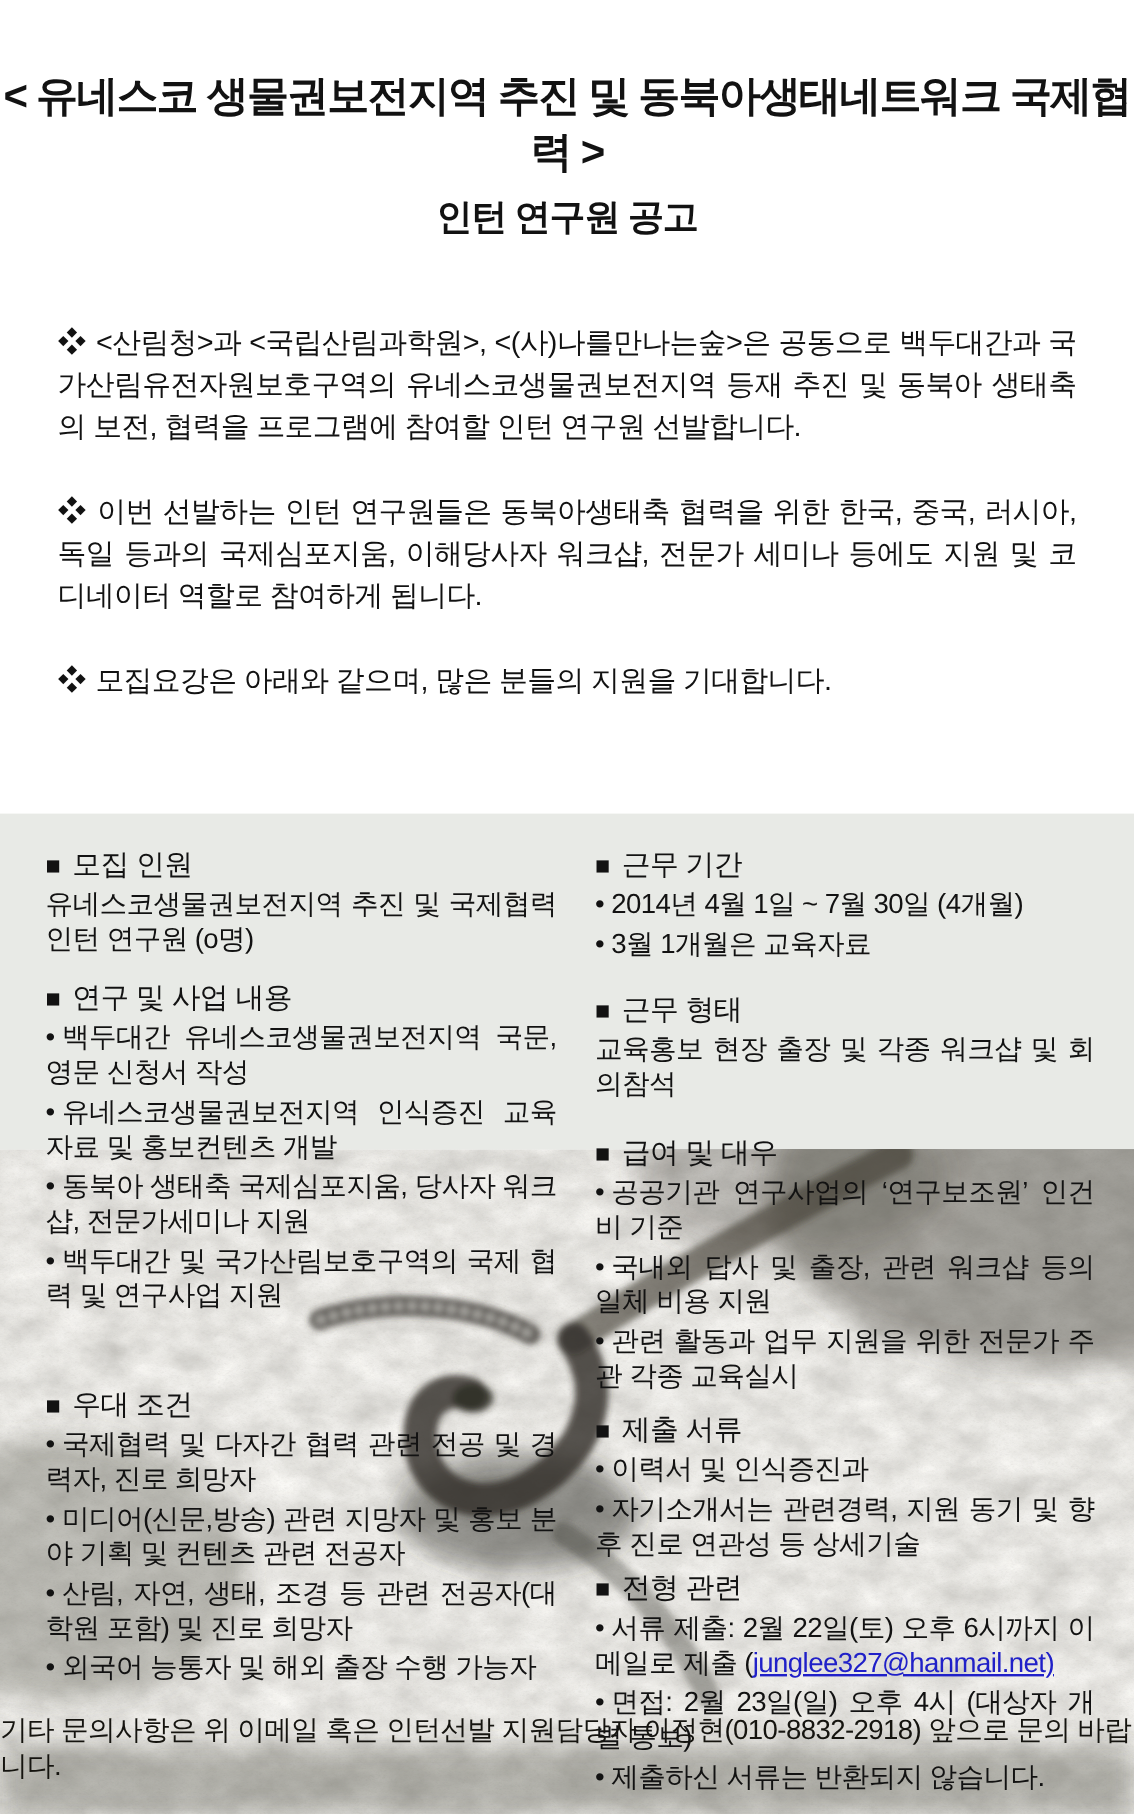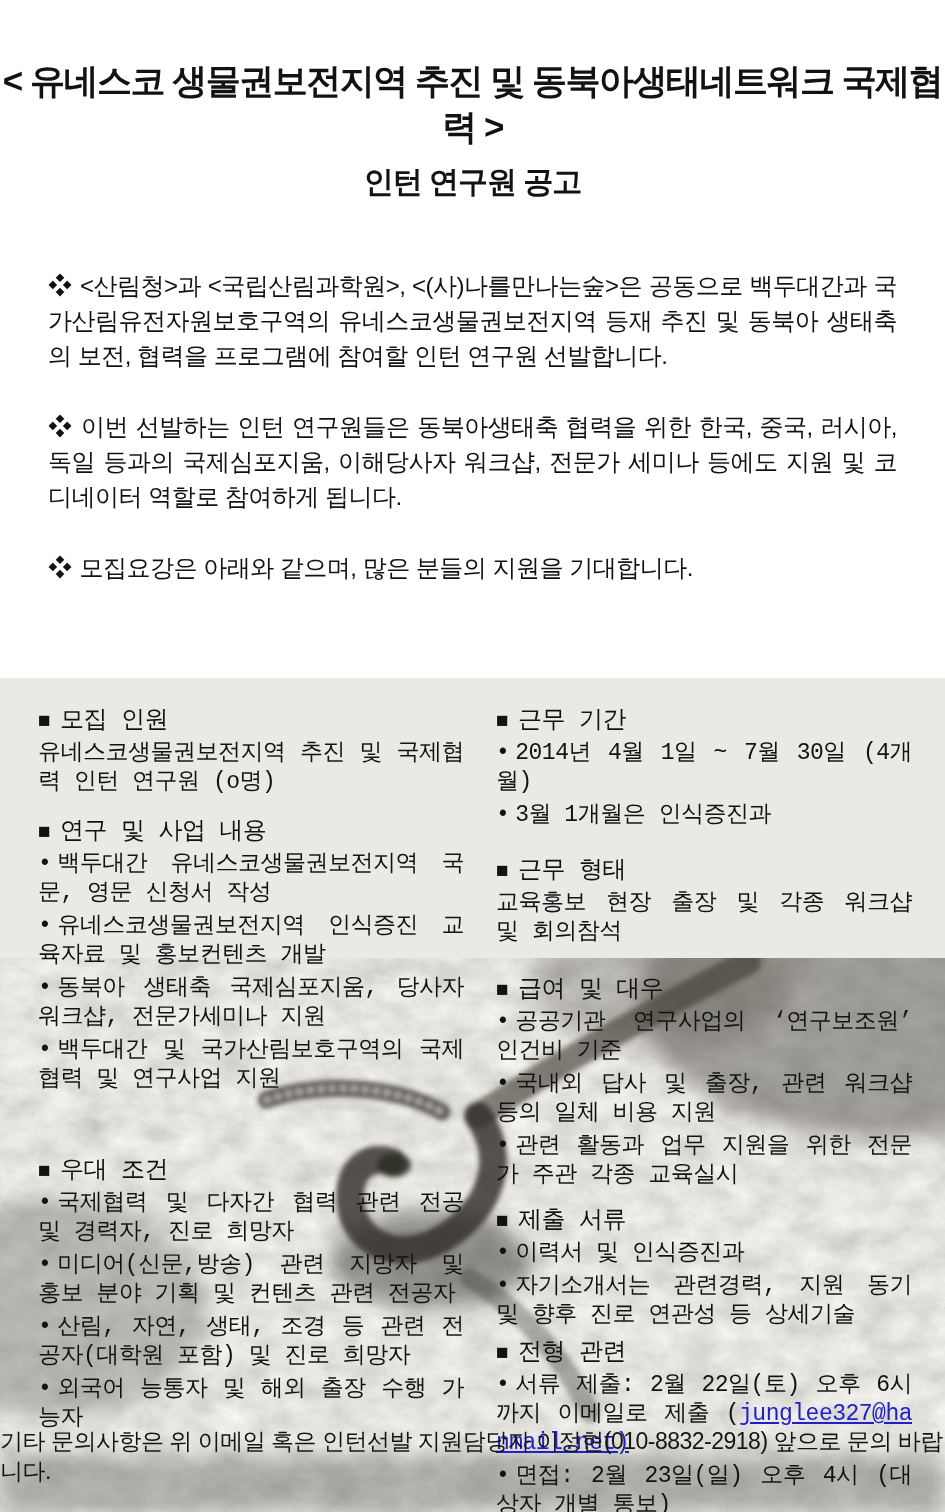--- a/index.html
+++ b/index.html
@@ -29,21 +29,21 @@
   
   .lower{position:absolute;top:678px;left:0;width:945px;height:834px;}
   .panel-gray{position:absolute;top:0;left:0;width:100%;height:280px;background:#e8eae6;}
   .photo{position:absolute;top:280px;left:0;width:100%;height:554px;overflow:hidden;}
   .photo svg{display:block;}
 
   
   .columns{
     position:absolute;top:0;left:0;width:945px;height:834px;
     padding:26px 33px 0 38px;box-sizing:border-box;
-    display:flex;gap:32px;font-family:Liberation Mono, monospace;
+    display:flex;gap:32px;
   }
   .col{font-size:23px;line-height:29px;letter-spacing:-0.5px;}
   .col-left{width:434px;}
   .col-right{width:424px;}
   .hdr{margin:0;font-size:24px;line-height:34px;font-weight:400;}
   .mk{margin-right:10px;font-size:21px;}
   .item{margin:0 0 4px 0;text-align:justify;word-break:break-all;}
   .blt{margin-right:6px;}
   .sec{margin:0;}
   .mt18{margin-top:18px;}
@@ -157,21 +157,21 @@
           <p class="item"><span class="blt">•</span><span>외국어 능통자 및 해외 출장 수행 가능자</span></p>
         </div>
 
       </div>
 
       <div class="col col-right">
 
         <div class="sec">
           <p class="hdr"><span class="mk">■</span><span>근무 기간</span></p>
           <p class="item"><span class="blt">•</span><span>2014년 4월 1일 ~ 7월 30일 (4개월)</span></p>
-          <p class="item"><span class="blt">•</span><span>3월 1개월은 인식증진과</span></p>
+          <p class="item"><span class="blt">•</span><span>3월 1개월은 교육자료</span></p>
         </div>
 
         <div class="sec mt24">
           <p class="hdr"><span class="mk">■</span><span>근무 형태</span></p>
           <p class="item">교육홍보 현장 출장 및 각종 워크샵 및 회의참석</p>
         </div>
 
         <div class="sec mt26">
           <p class="hdr"><span class="mk">■</span><span>급여 및 대우</span></p>
           <p class="item"><span class="blt">•</span><span>공공기관 연구사업의 ‘연구보조원’ 인건비 기준</span></p>

